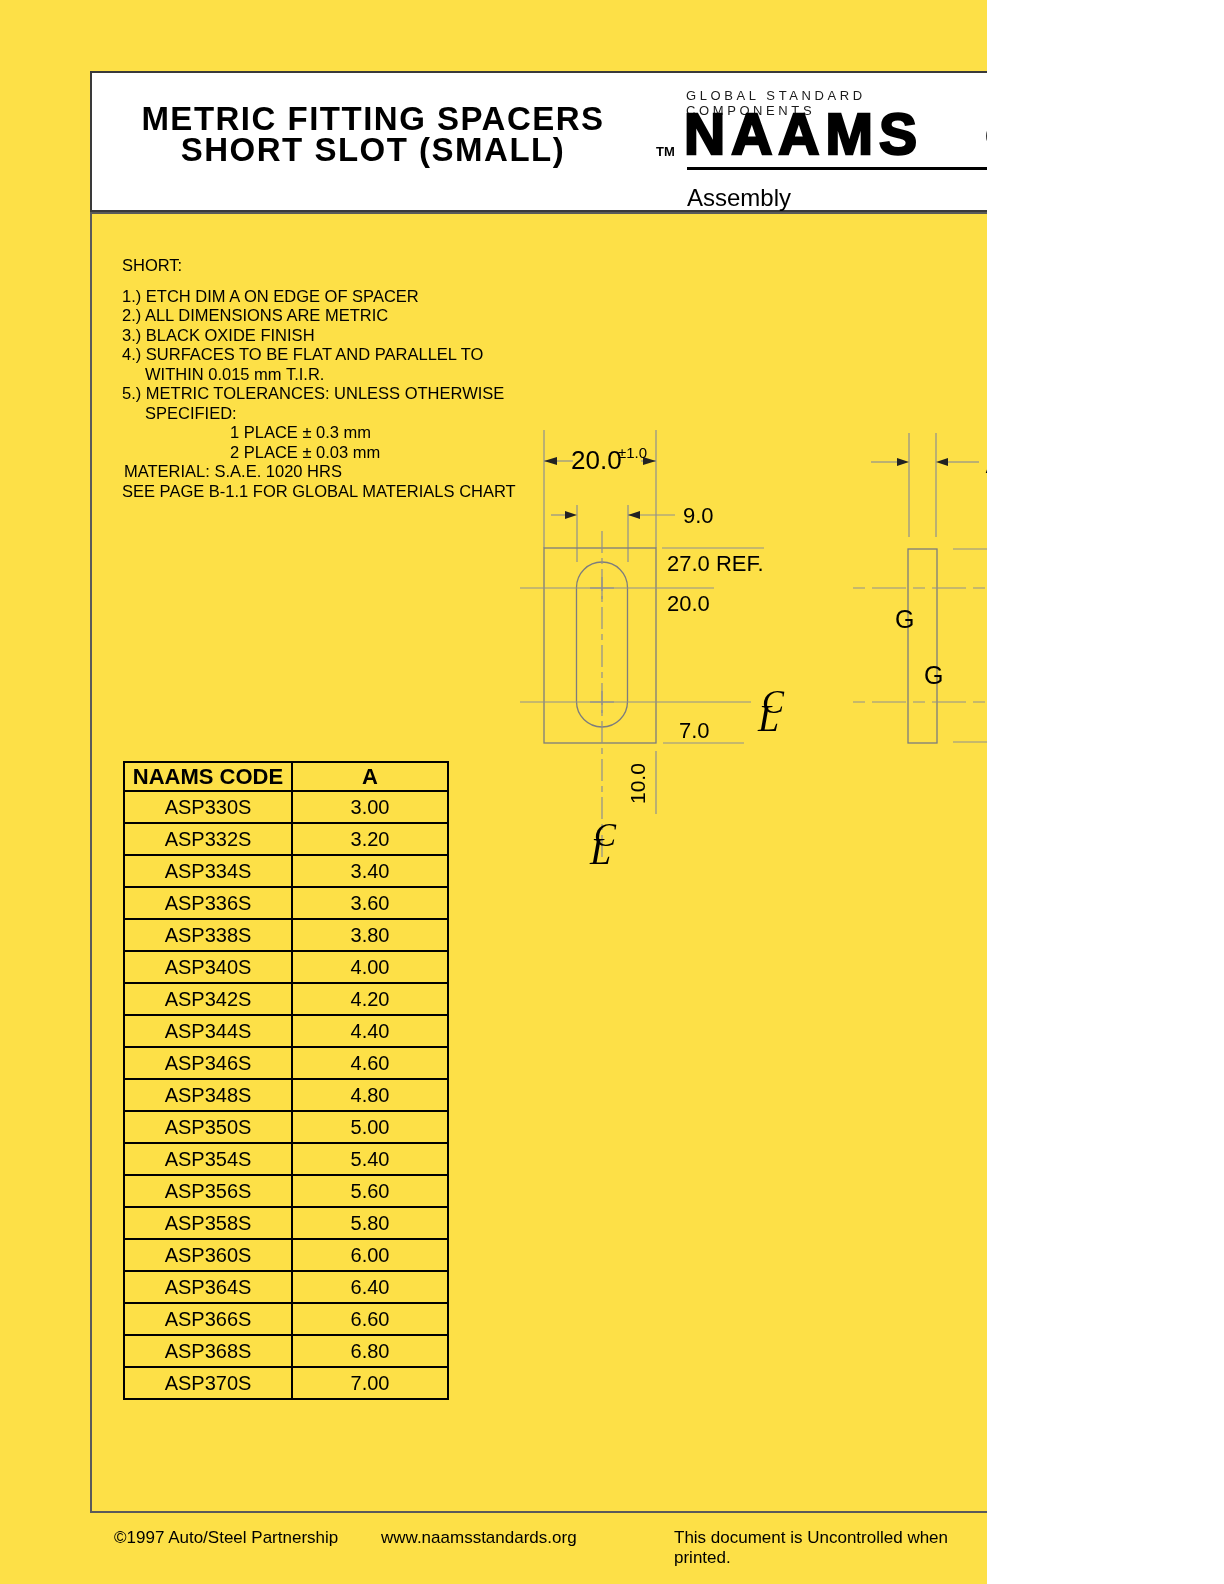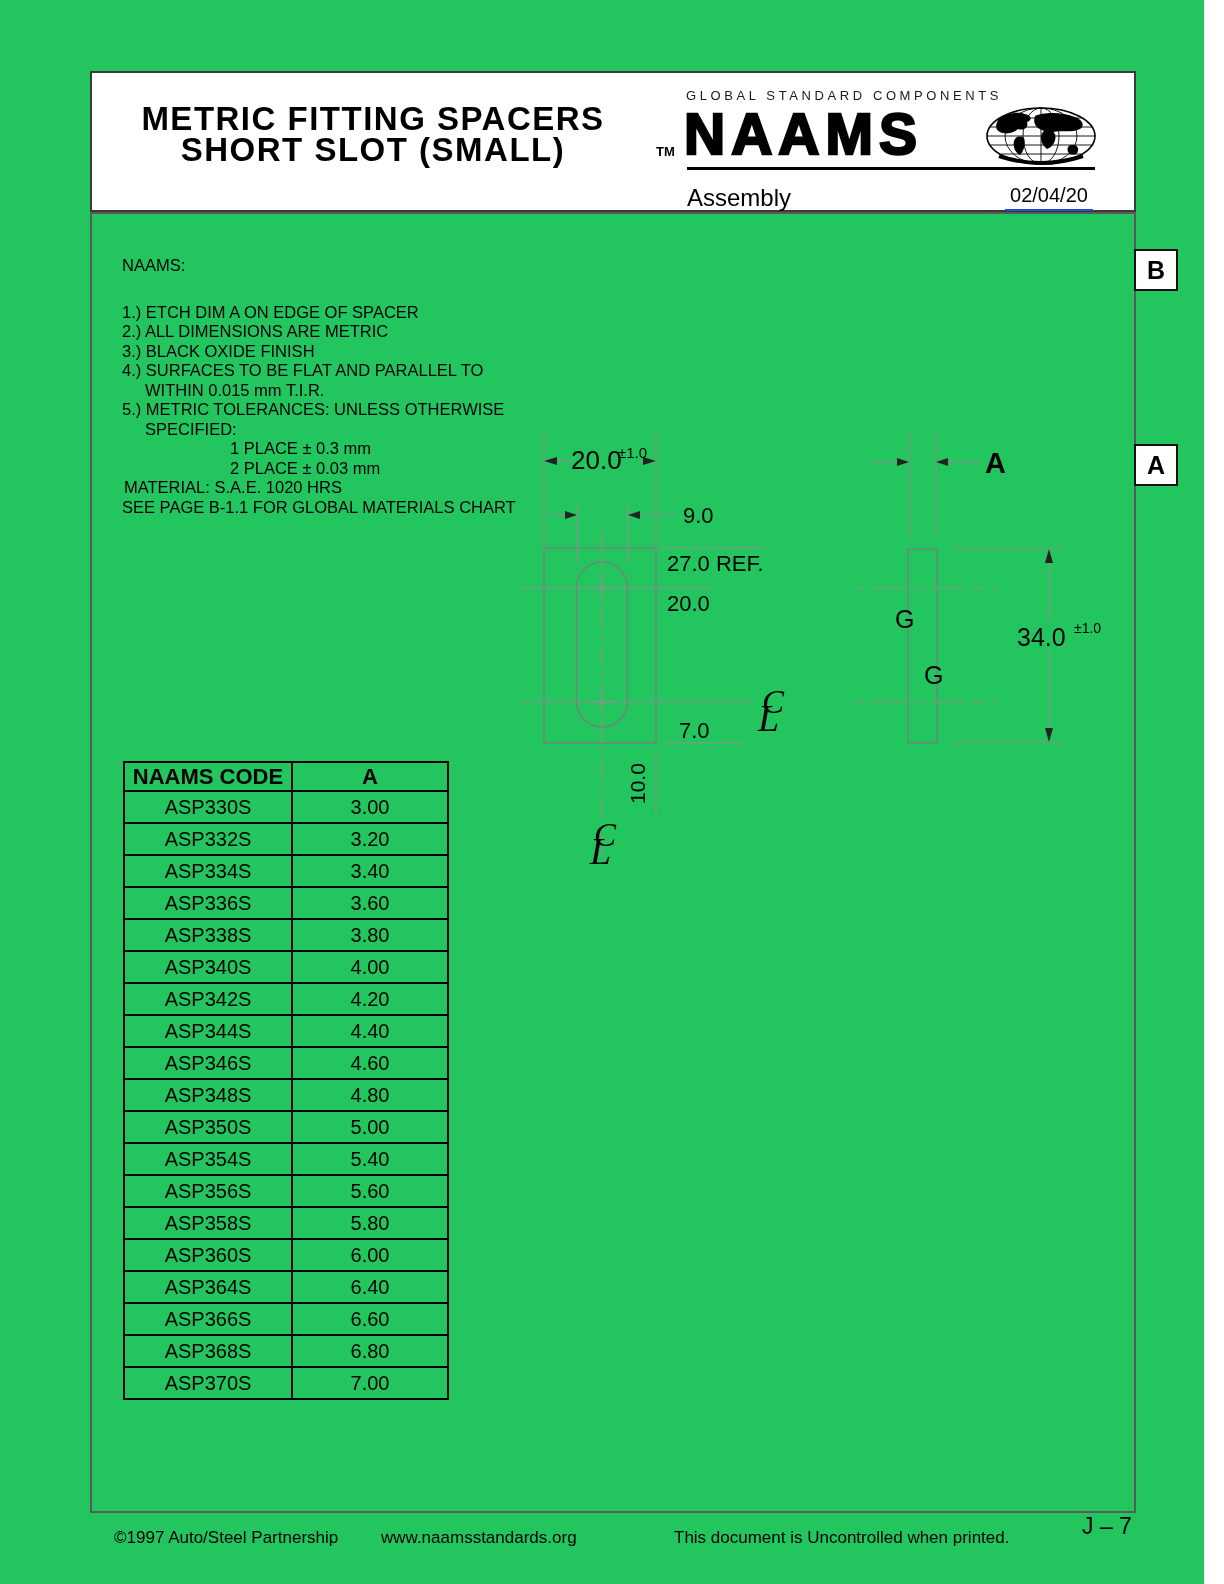--- a/index.html
+++ b/index.html
@@ -1,17 +1,17 @@
 <!DOCTYPE html>
 <html><head>
 <meta charset="utf-8">
 <style>
   html,body{margin:0;padding:0;background:#fff;}
-  #page{position:relative;width:1172px;height:1584px;background:#22c55e;
-        font-family:"Liberation Sans", sans-serif;color:#000;overflow:hidden;padding-left:32px;}
+  #page{position:relative;width:987px;height:1584px;background:#fde047;
+        font-family:"Liberation Sans", sans-serif;color:#000;overflow:hidden;}
   .abs{position:absolute;}
 
   
   #header-box{left:90px;top:71px;width:1046px;height:141px;border:2px solid #3a3a3a;box-sizing:border-box;background:#fff;}
   #title-block{left:90px;top:103px;width:566px;text-align:center;font-weight:bold;
                font-size:33px;letter-spacing:1.5px;line-height:31px;}
   #brand-tagline{left:686px;top:88px;font-size:13px;letter-spacing:3.6px;color:#1a1a1a;}
   #brand-tm{left:656px;top:144px;font-size:13px;font-weight:bold;}
   #brand-name{left:684px;top:101px;font-size:57px;font-weight:bold;letter-spacing:6px;text-align:center;
               -webkit-text-stroke:2.4px #000;}
@@ -23,21 +23,21 @@
   
   #main-frame{left:90px;top:212px;width:1046px;height:1301px;border:2px solid #5a5a5a;box-sizing:border-box;}
   .zone-box{width:44px;height:42px;border:2px solid #111;box-sizing:border-box;background:#fff;
             display:flex;align-items:center;justify-content:center;font-size:25px;font-weight:bold;}
   #zone-b{left:1134px;top:249px;}
   #zone-a{left:1134px;top:444px;}
 
   
   #notes{left:122px;top:256px;font-size:16.5px;line-height:19.5px;white-space:nowrap;}
   #notes .note-line{min-height:19.5px;}
-  #notes .gap{margin-top:27px;}
+  #notes .gap{margin-top:11px;}
 
   
   #spec-table{left:123px;top:741px;border-collapse:collapse;table-layout:fixed;margin-top:20px;}
   #spec-table th,#spec-table td{border:2px solid #000;text-align:center;padding:0;}
   #spec-table th{height:27px;font-size:22px;font-weight:bold;}
   #spec-table td{height:30px;font-size:20px;font-weight:normal;}
   .col-code{width:168px;}
   .col-a{width:156px;}
 
   
@@ -92,21 +92,21 @@
 
   <div class="abs" id="brand-underline"></div>
   <div class="abs" id="brand-subtitle">Assembly</div>
   <div class="abs" id="header-date">02/04/20</div>
 
   <div class="abs" id="main-frame"></div>
   <div class="abs zone-box" id="zone-b">B</div>
   <div class="abs zone-box" id="zone-a">A</div>
 
   <div class="abs" id="notes">
-    <div class="note-line">NAAMS:</div>
+    <div class="note-line">SHORT:</div>
     <div id="notes-lines">
         <div class="note-line gap" style="padding-left: 0px;">1.) ETCH DIM A ON EDGE OF SPACER</div>
         <div class="note-line" style="padding-left: 0px;">2.) ALL DIMENSIONS ARE METRIC</div>
         <div class="note-line" style="padding-left: 0px;">3.) BLACK OXIDE FINISH</div>
         <div class="note-line" style="padding-left: 0px;">4.) SURFACES TO BE FLAT AND PARALLEL TO</div>
         <div class="note-line" style="padding-left: 23px;">WITHIN 0.015 mm T.I.R.</div>
         <div class="note-line" style="padding-left: 0px;">5.) METRIC TOLERANCES: UNLESS OTHERWISE</div>
         <div class="note-line" style="padding-left: 23px;">SPECIFIED:</div>
         <div class="note-line" style="padding-left: 108px;">1 PLACE ± 0.3 mm</div>
         <div class="note-line" style="padding-left: 108px;">2 PLACE ± 0.03 mm</div>

